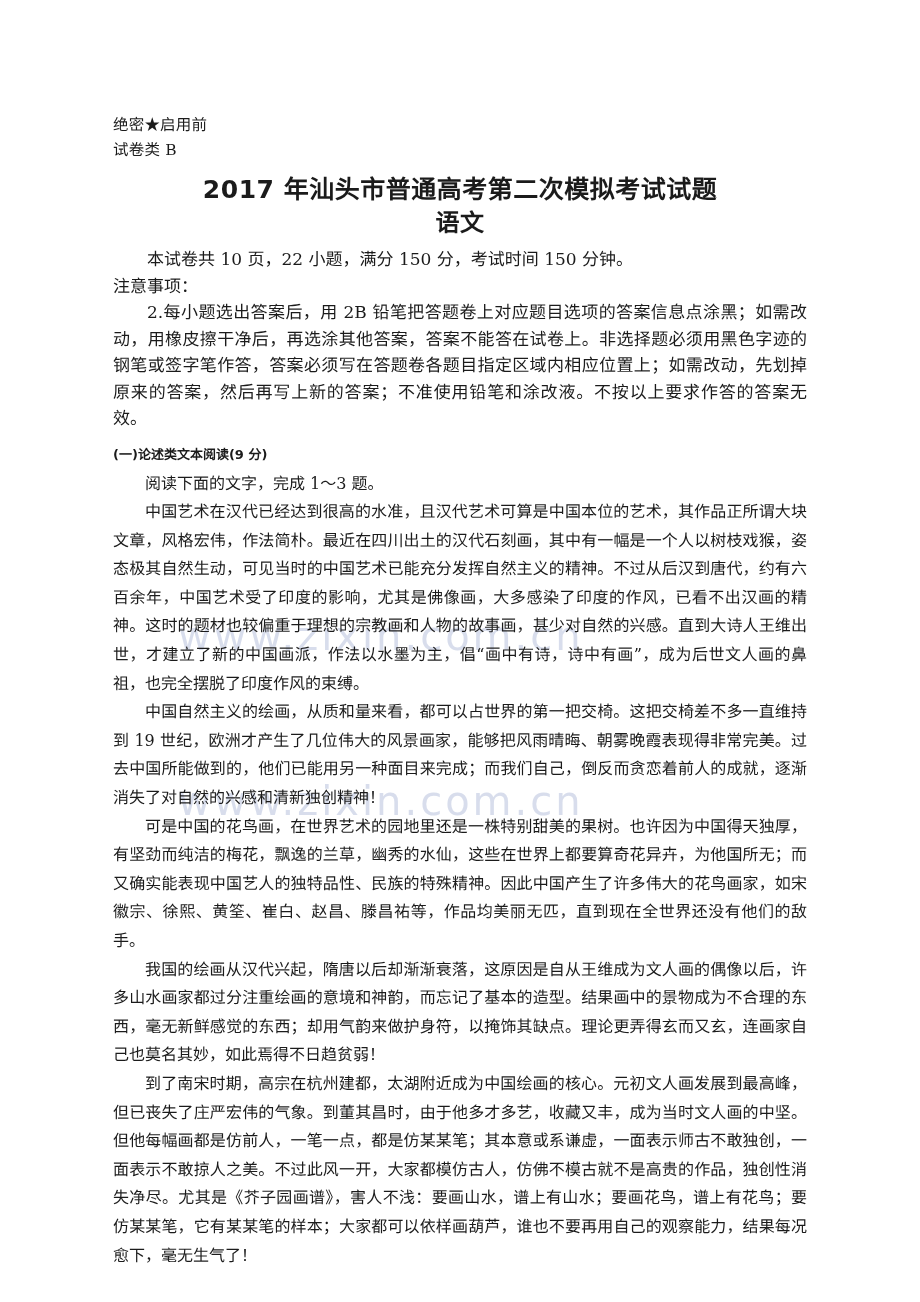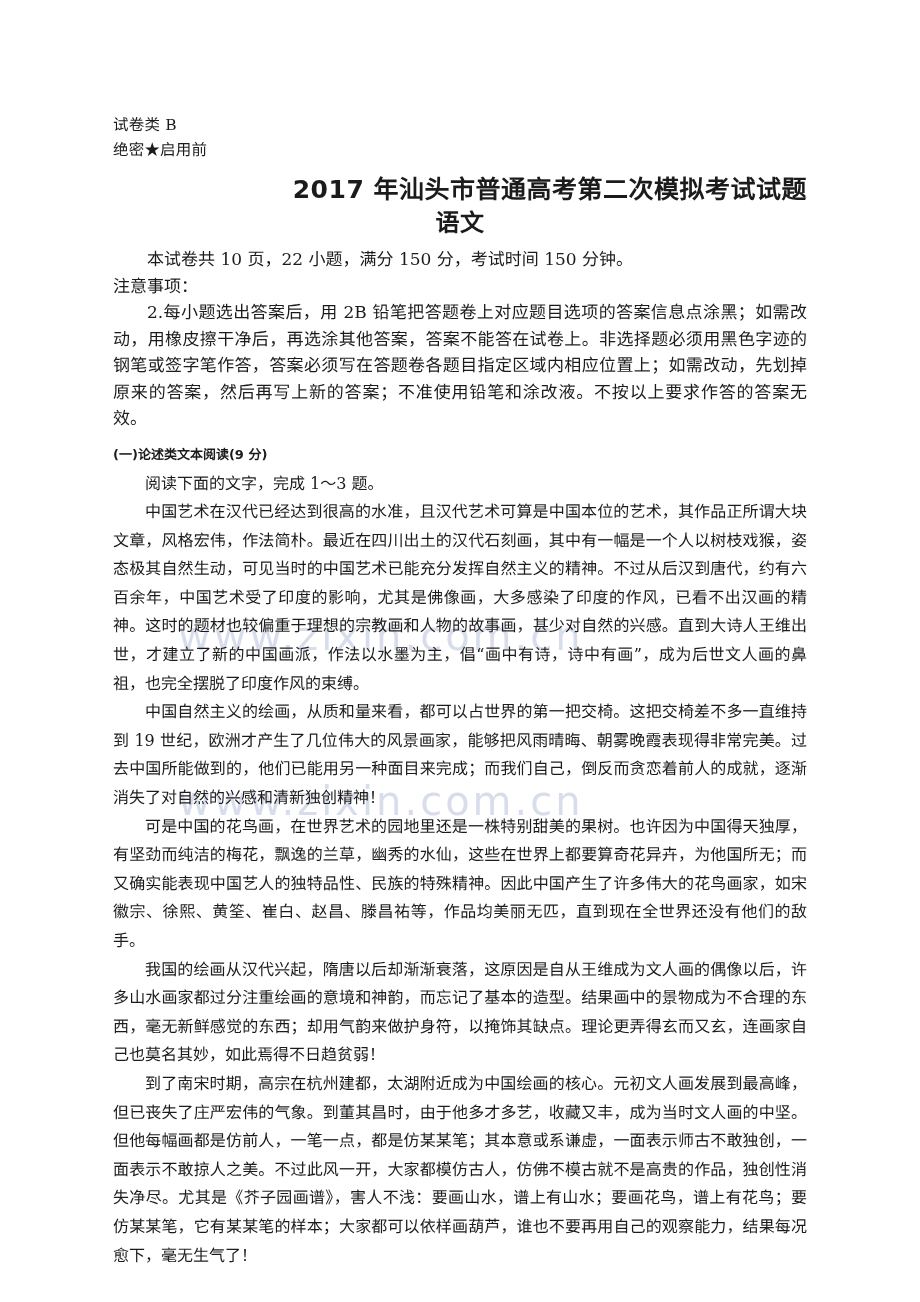--- a/index.html
+++ b/index.html
@@ -33,21 +33,21 @@
     font-size: 15.5px;
     line-height: 25px;
     font-family: "DejaVu Serif", "Liberation Serif", serif;
     letter-spacing: 0.2px;
   }
   .header-line { white-space: pre; }
 
   
   .doc-title {
     margin-top: 10px;
-    text-align: right;
+    text-align: center;
     font-size: 25px;
     line-height: 34px;
     font-weight: bold;
     font-family: "DejaVu Sans", "Liberation Sans", sans-serif;
     letter-spacing: 0.5px;
   }
   .doc-subtitle {
     text-align: center;
     font-size: 24px;
     line-height: 32px;
@@ -117,22 +117,22 @@
 <body>
 
 <div class="page">
 
   <div class="watermark wm-1">www.zixin.com.cn</div>
   <div class="watermark wm-2">www.zixin.com.cn</div>
 
   <div class="content">
 
     <div class="header-lines">
+      <div class="header-line">绝密★启用前</div>
       <div class="header-line">试卷类 B</div>
-      <div class="header-line">绝密★启用前</div>
     </div>
 
     <div class="doc-title">2017 年汕头市普通高考第二次模拟考试试题</div>
     <div class="doc-subtitle">语文</div>
 
     <div class="instructions">
       <p class="indent2">本试卷共 10 页，22 小题，满分 150 分，考试时间 150 分钟。</p>
       <p>注意事项：</p>
       <p class="indent2">2.每小题选出答案后，用 2B 铅笔把答题卷上对应题目选项的答案信息点涂黑；如需改动，用橡皮擦干净后，再选涂其他答案，答案不能答在试卷上。非选择题必须用黑色字迹的钢笔或签字笔作答，答案必须写在答题卷各题目指定区域内相应位置上；如需改动，先划掉原来的答案，然后再写上新的答案；不准使用铅笔和涂改液。不按以上要求作答的答案无效。</p>
     </div>

